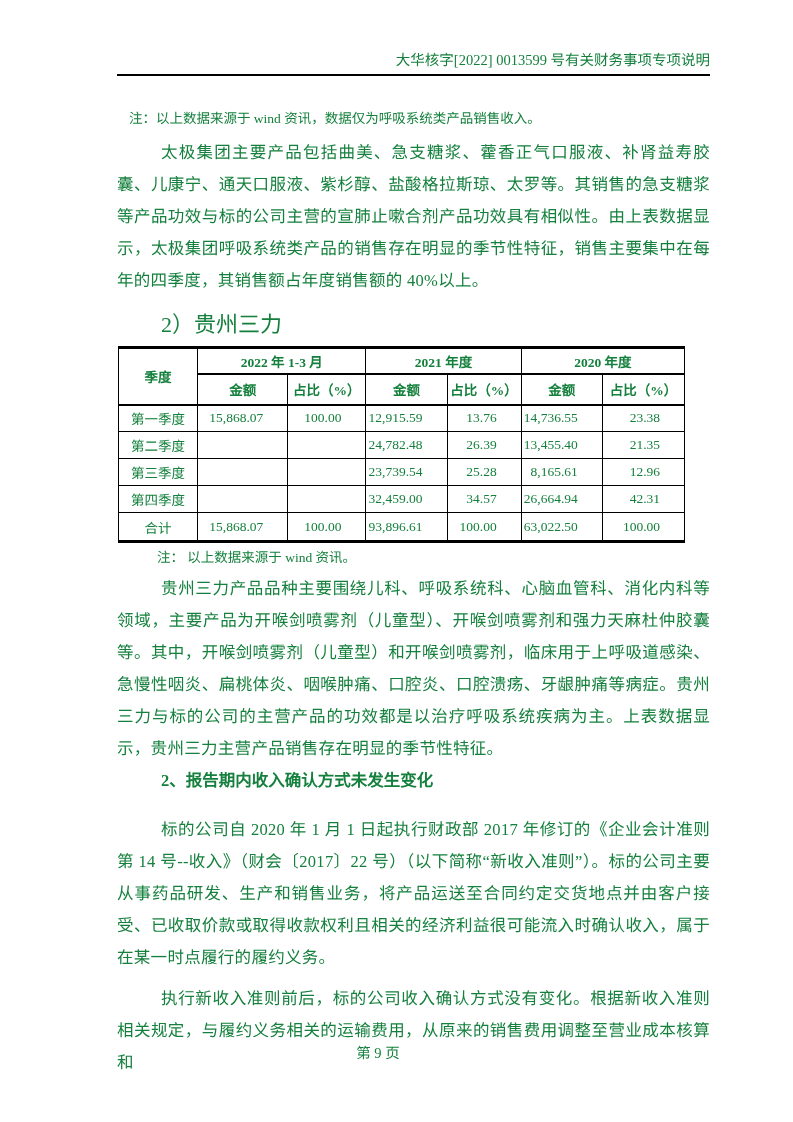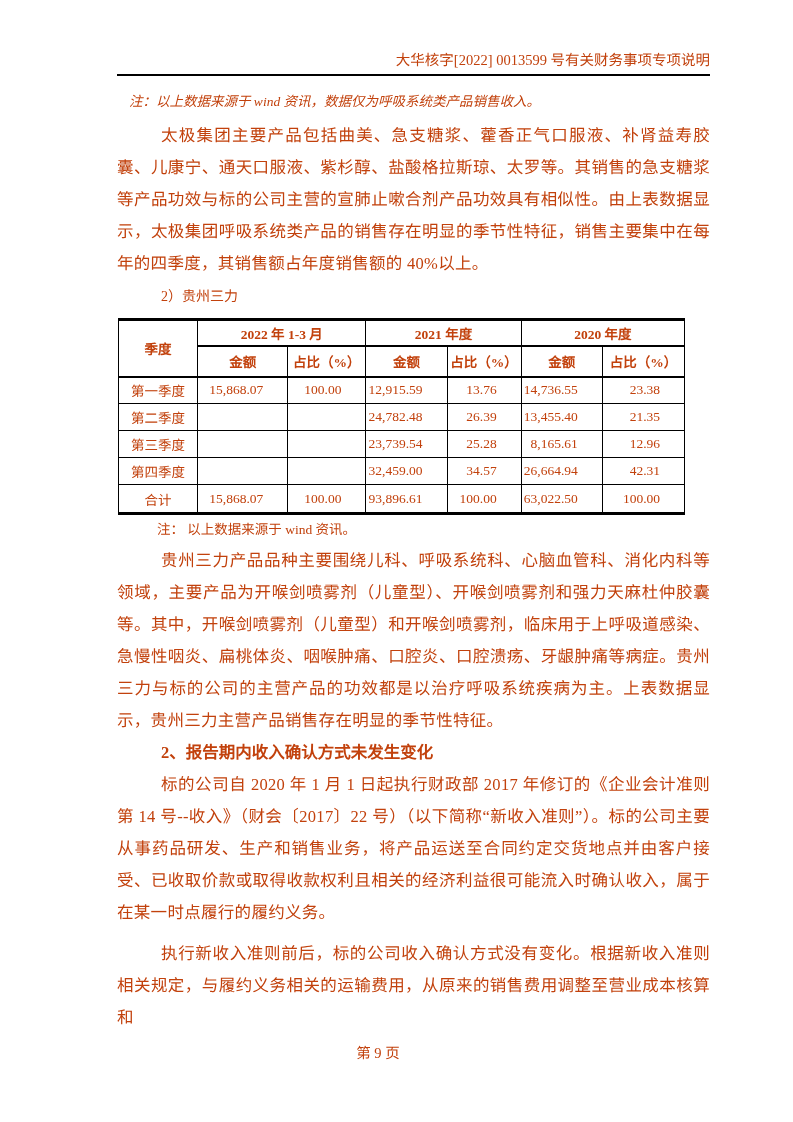--- a/index.html
+++ b/index.html
@@ -2,60 +2,60 @@
 <html lang="zh-CN"><head>
 <meta charset="utf-8">
 <style>
   html, body { margin: 0; padding: 0; background: #ffffff; }
   .page {
     position: relative;
     width: 793px;
     height: 1122px;
     background: #ffffff;
     font-family: "Liberation Serif", "DejaVu Serif", serif;
-    color: #c2410c;
+    color: #15803d;
     overflow: hidden;
   }
   .content {
     position: absolute;
     left: 117px;
     top: 0;
     width: 593px;
   }
   .doc-header {
     padding-top: 52px;
     text-align: right;
     font-size: 14.5px;
     line-height: 17px;
     padding-bottom: 5px;
     border-bottom: 2px solid #000;
   }
   .note {
     font-size: 13.5px;
     line-height: 17px;
   }
-  .note-1 { margin-top: 17px; padding-left: 12px; font-style: italic; }
+  .note-1 { margin-top: 34px; padding-left: 12px; }
   .note-2 { margin-top: 6px;  padding-left: 40px; }
   .para {
     font-size: 16.5px;
     line-height: 32px;
     text-align: justify;
     text-indent: 44px;
     margin: 0;
     letter-spacing: 0.3px;
   }
   .para-1 { margin-top: 10px; }
   .para-2 { margin-top: 7px; }
-  .para-3 { margin-top: 0; }
+  .para-3 { margin-top: 17px; }
   .para-4 { margin-top: 9px; }
   .subheading {
-    font-size: 14px;
+    font-size: 22px;
     line-height: 32px;
     text-indent: 44px;
-    margin-top: 1px;
+    margin-top: 12px;
   }
   .heading-bold {
     font-size: 16.5px;
     font-weight: bold;
     line-height: 32px;
     text-indent: 44px;
     margin-top: 0;
   }
   .unit-line {
     margin-top: 1px;

